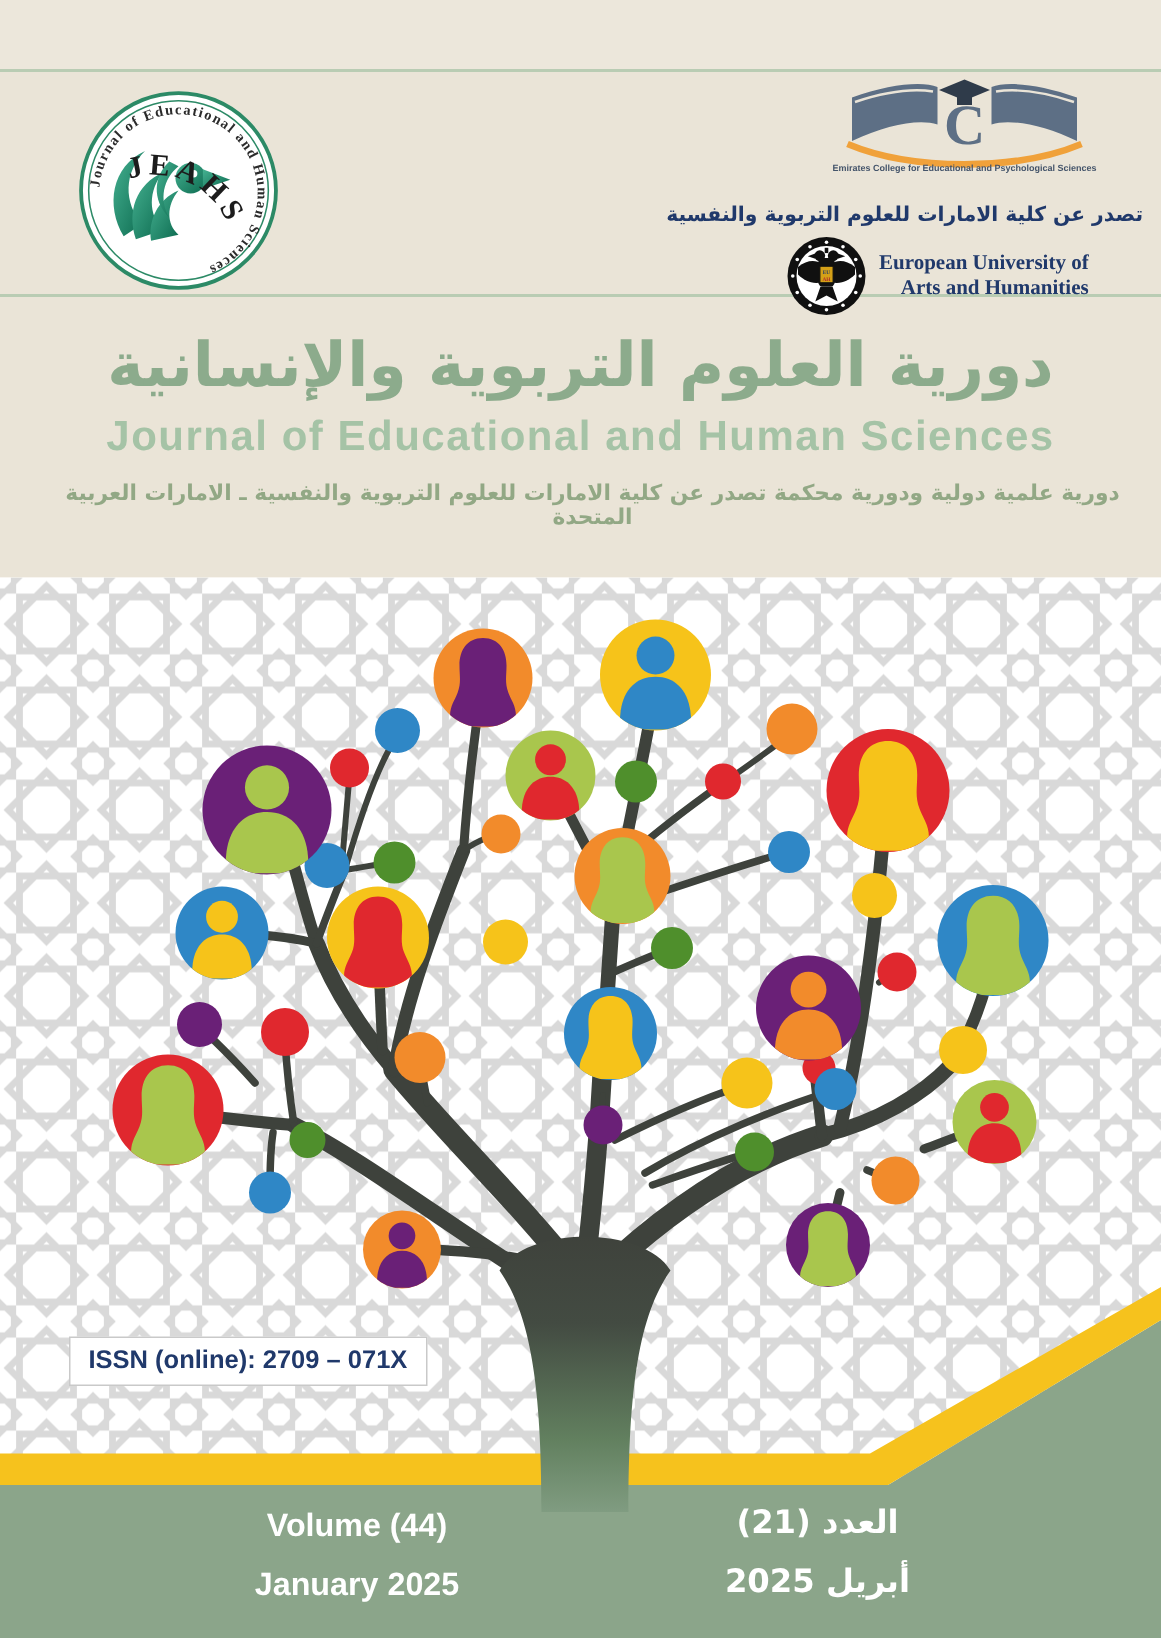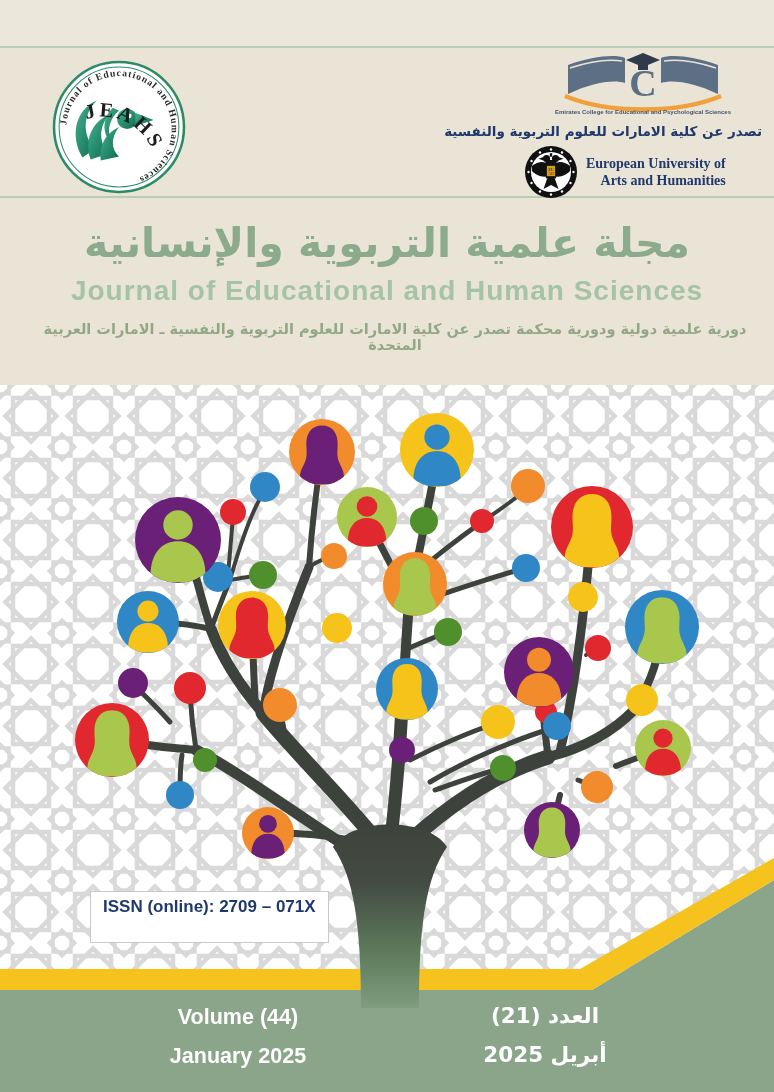--- a/index.html
+++ b/index.html
@@ -4,38 +4,38 @@
 <style>
   html,body{margin:0;padding:0;background:#888;}
   .page{position:relative;width:774px;height:1092px;background:#eae4d7;overflow:hidden;
         font-family:"Liberation Sans",sans-serif;}
   
   .top-strip{height:46px;background:#ece7db;border-bottom:2px solid #b9ccb3;}
   .header-body{position:relative;height:148px;background:#eae4d7;border-bottom:2px solid #b9ccb3;}
   .jeahs-logo{position:absolute;left:52px;top:12px;width:134px;height:134px;}
   .pub-block{position:absolute;right:12px;top:4px;width:238px;text-align:center;}
   .emirates-issued{direction:rtl;font-family:"DejaVu Sans",sans-serif;font-size:13.5px;
-                   font-weight:bold;color:#20396b;margin-top:1px;white-space:nowrap;}
+                   font-weight:bold;color:#20396b;margin-top:12px;white-space:nowrap;}
   .euro-row{display:flex;align-items:center;justify-content:flex-start;margin-top:6px;text-align:right;}
   .euro-name{font-family:"Liberation Serif",serif;font-weight:bold;color:#20396b;
              font-size:14px;line-height:1.25;margin-left:8px;}
   
   .title-block{height:187px;background:#eae4d7;text-align:center;padding-top:22px;box-sizing:border-box;}
   .title-ar{direction:rtl;font-family:"DejaVu Sans",sans-serif;font-weight:bold;
             font-size:41px;color:#8cab8c;line-height:1.15;}
   .title-en{font-family:"Liberation Sans",sans-serif;font-weight:bold;font-size:28px;
             letter-spacing:1px;color:#a5c3a6;margin-top:8px;}
   .subtitle-ar{direction:rtl;font-family:"DejaVu Sans",sans-serif;font-weight:bold;
                font-size:14.5px;color:#92a885;margin-top:14px;padding-left:16px;}
   
   .art{position:relative;width:774px;height:707px;background:#fff;}
   .art svg.tree{position:absolute;left:0;top:0;}
   .issn-box{position:absolute;left:46px;top:506px;background:#fff;border:1px solid #c9c9c9;
-            padding:3px 12px 23px 12px;color:#20396b;font-weight:bold;font-size:17px;line-height:24px;
-            white-space:nowrap;margin-left:44px;}
+            padding:3px 12px 4px 12px;color:#20396b;font-weight:bold;font-size:17px;line-height:24px;
+            white-space:nowrap;}
   .footer-col{position:absolute;color:#fff;font-weight:bold;font-size:21.5px;text-align:center;}
   .footer-col .l2{margin-top:14px;}
   .footer-en{left:113px;top:620px;width:250px;}
   .footer-ar{left:425px;top:618px;width:240px;direction:rtl;font-family:"DejaVu Sans",sans-serif;}
 </style>
 </head>
 <body>
 
 <div class="page">
 
@@ -127,21 +127,21 @@
           <div class="euro-name">
             <div>European University of</div>
             <div>Arts and Humanities</div>
           </div>
         </div>
       </div>
     </div>
   </header>
 
   <section class="title-block">
-    <div class="title-ar">مجلة علمية التربوية والإنسانية</div>
+    <div class="title-ar">دورية العلوم التربوية والإنسانية</div>
     <div class="title-en">Journal of Educational and Human Sciences</div>
     <div class="subtitle-ar">دورية علمية دولية ودورية محكمة تصدر عن كلية الامارات للعلوم التربوية والنفسية ـ الامارات العربية المتحدة</div>
   </section>
 
   <section class="art">
     <svg class="tree" width="774" height="707" viewBox="0 0 774 707">
       <defs id="tree-defs">
         <pattern id="arab" width="62" height="62" patternUnits="userSpaceOnUse">
           <rect width="62" height="62" fill="#ffffff"></rect>
           <g fill="none" stroke="#d9d9d9" stroke-width="4.5">

